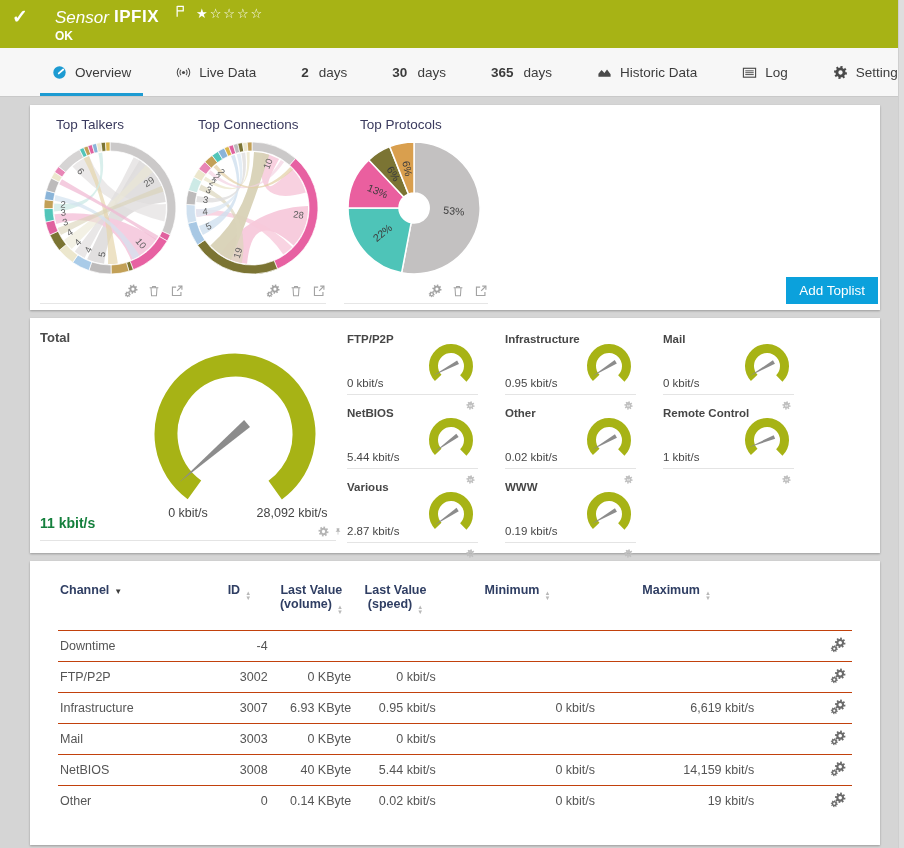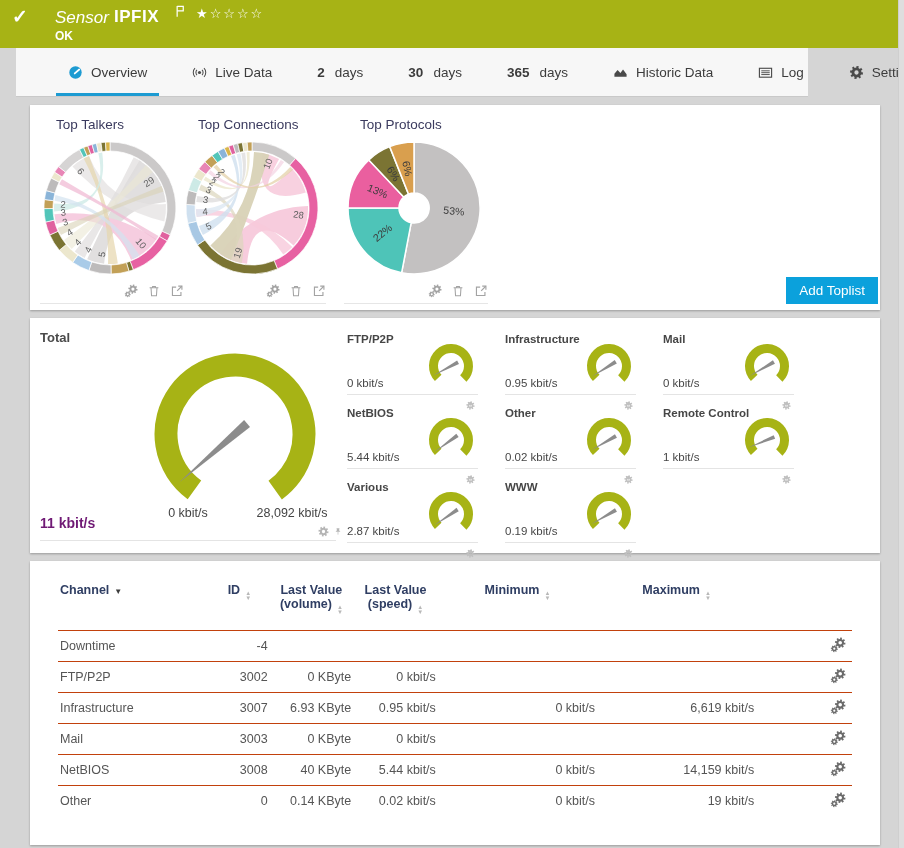--- a/index.html
+++ b/index.html
@@ -10,21 +10,21 @@
   .topbar{position:absolute;left:0;top:0;width:899px;height:48px;background:#a7b315;color:#fff}
   .chk{position:absolute;left:12px;top:5px;font-size:19px;font-weight:bold}
   .s-prefix{position:absolute;left:55px;top:8px;font-style:italic;font-size:17px}
   .s-name{position:absolute;left:114px;top:7px;font-weight:bold;font-size:17px;letter-spacing:.5px}
   .flagwrap{position:absolute;left:172px;top:4px}
   .stars{position:absolute;left:196px;top:6px;font-size:13px;letter-spacing:2px;cursor:pointer}
   .status{position:absolute;left:55px;top:29px;font-size:12px;font-weight:bold}
   .gutter{position:absolute;right:0;top:0;width:5px;height:848px;background:#dedede;border-left:1px solid #cfcfcf}
 
   
-  .tabs{position:absolute;left:16px;top:48px;width:792px;height:49px;background:#f7f7f7;
+  .tabs{position:absolute;left:0;top:48px;width:899px;height:49px;background:#f7f7f7;
         border-bottom:1px solid #c9c9c9;display:flex;align-items:stretch;padding-left:52px;box-sizing:border-box}
   .tab{display:flex;align-items:center;gap:8px;margin-right:45px;font-size:13.5px;color:#3c3c3c;
        position:relative;cursor:pointer;white-space:nowrap}
   .tab strong{font-weight:bold;margin-right:2px}
   .tab.active::after{content:"";position:absolute;left:-12px;right:-12px;bottom:0;height:3px;background:#1d9bd2}
   .ticon{display:inline-flex;align-items:center}
 
   
   .panel{position:absolute;left:30px;width:850px;background:#fff;box-shadow:0 1px 2px rgba(0,0,0,.28)}
   .panel-toplists{top:105px;height:205px}
@@ -38,21 +38,21 @@
   .t-icons{display:flex;justify-content:flex-end;gap:9px;margin-top:0;padding-bottom:5px;border-bottom:1px solid #e6e6e6}
   .t-icons span{cursor:pointer;display:inline-flex}
   .add-btn{position:absolute;right:2px;bottom:6px;background:#0ba1dc;color:#fff;border:none;
            font-size:13.5px;padding:6px 13px;font-family:inherit;cursor:pointer}
 
   
   .g-label{position:absolute;left:10px;top:12px;font-size:13px;font-weight:bold;color:#4a4a4a}
   .g-total-svg{position:absolute;left:115px;top:26px}
   .g-scale-min{position:absolute;left:122px;top:188px;width:72px;text-align:center;font-size:12.5px;color:#444}
   .g-scale-max{position:absolute;left:202px;top:188px;width:120px;text-align:center;font-size:12.5px;color:#444}
-  .g-value{position:absolute;left:10px;top:197px;font-size:14px;font-weight:bold;color:#701a75}
+  .g-value{position:absolute;left:10px;top:197px;font-size:14px;font-weight:bold;color:#15803d}
   .g-icons{position:absolute;left:288px;top:205px;display:flex;gap:4px}
   .g-border{position:absolute;left:10px;top:222px;width:296px;border-bottom:1px solid #e4e4e4}
   .mini-grid{position:absolute;left:317px;top:14px;display:grid;grid-template-columns:repeat(3,131px);
              column-gap:27px;row-gap:11px}
   .mini{position:relative;height:62px;border-bottom:1px solid #e4e4e4}
   .mini .m-label{position:absolute;left:0;top:1px;font-size:11.5px;font-weight:bold;color:#464646}
   .mini svg{position:absolute;right:3px;top:10px}
   .mini .m-value{position:absolute;left:0;bottom:5px;font-size:11.5px;color:#464646}
   .mini .m-icons{position:absolute;right:0;bottom:3px;display:flex;gap:3px}
 

